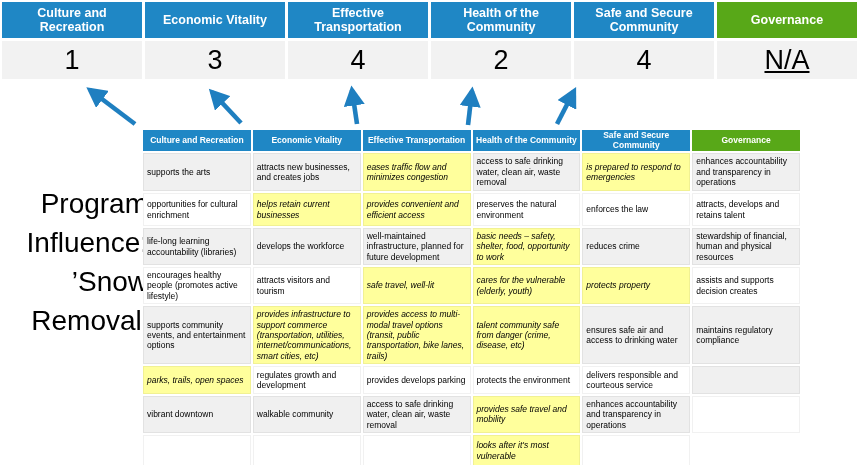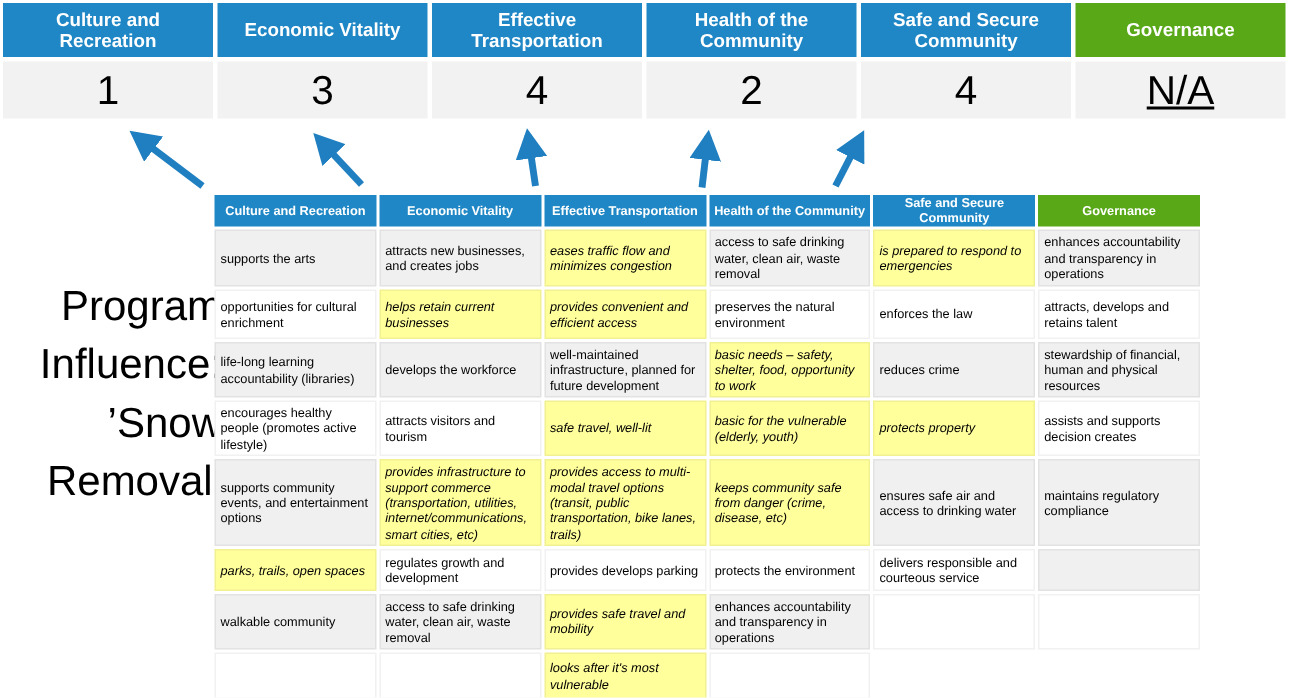--- a/index.html
+++ b/index.html
@@ -116,35 +116,36 @@
     <div class="cell row-even">attracts, develops and retains talent</div>
     <div class="cell row-odd">life-long learning accountability (libraries)</div>
     <div class="cell row-odd">develops the workforce</div>
     <div class="cell row-odd">well-maintained infrastructure, planned for future development</div>
     <div class="cell row-odd hl">basic needs – safety, shelter, food, opportunity to work</div>
     <div class="cell row-odd">reduces crime</div>
     <div class="cell row-odd">stewardship of financial, human and physical resources</div>
     <div class="cell row-even">encourages healthy people (promotes active lifestyle)</div>
     <div class="cell row-even">attracts visitors and tourism</div>
     <div class="cell row-even hl">safe travel, well-lit</div>
-    <div class="cell row-even hl">basic for the vulnerable (elderly, youth)</div>
+    <div class="cell row-even hl">cares for the vulnerable (elderly, youth)</div>
     <div class="cell row-even hl">protects property</div>
     <div class="cell row-even">assists and supports decision creates</div>
     <div class="cell row-odd">supports community events, and entertainment options</div>
     <div class="cell row-odd hl">provides infrastructure to support commerce (transportation, utilities, internet/communications, smart cities, etc)</div>
     <div class="cell row-odd hl">provides access to multi-modal travel options (transit, public transportation, bike lanes, trails)</div>
-    <div class="cell row-odd hl">keeps community safe from danger (crime, disease, etc)</div>
+    <div class="cell row-odd hl">talent community safe from danger (crime, disease, etc)</div>
     <div class="cell row-odd">ensures safe air and access to drinking water</div>
     <div class="cell row-odd">maintains regulatory compliance</div>
     <div class="cell row-even hl">parks, trails, open spaces</div>
     <div class="cell row-even">regulates growth and development</div>
     <div class="cell row-even">provides develops parking</div>
     <div class="cell row-even">protects the environment</div>
     <div class="cell row-even">delivers responsible and courteous service</div>
     <div class="cell row-odd"></div>
+    <div class="cell row-odd">vibrant downtown</div>
     <div class="cell row-odd">walkable community</div>
     <div class="cell row-odd">access to safe drinking water, clean air, waste removal</div>
     <div class="cell row-odd hl">provides safe travel and mobility</div>
     <div class="cell row-odd">enhances accountability and transparency in operations</div>
     <div class="cell row-even"></div>
     <div class="cell row-even"></div>
     <div class="cell row-even"></div>
     <div class="cell row-even"></div>
     <div class="cell row-even hl">looks after it's most vulnerable</div>
     <div class="cell row-even"></div>

